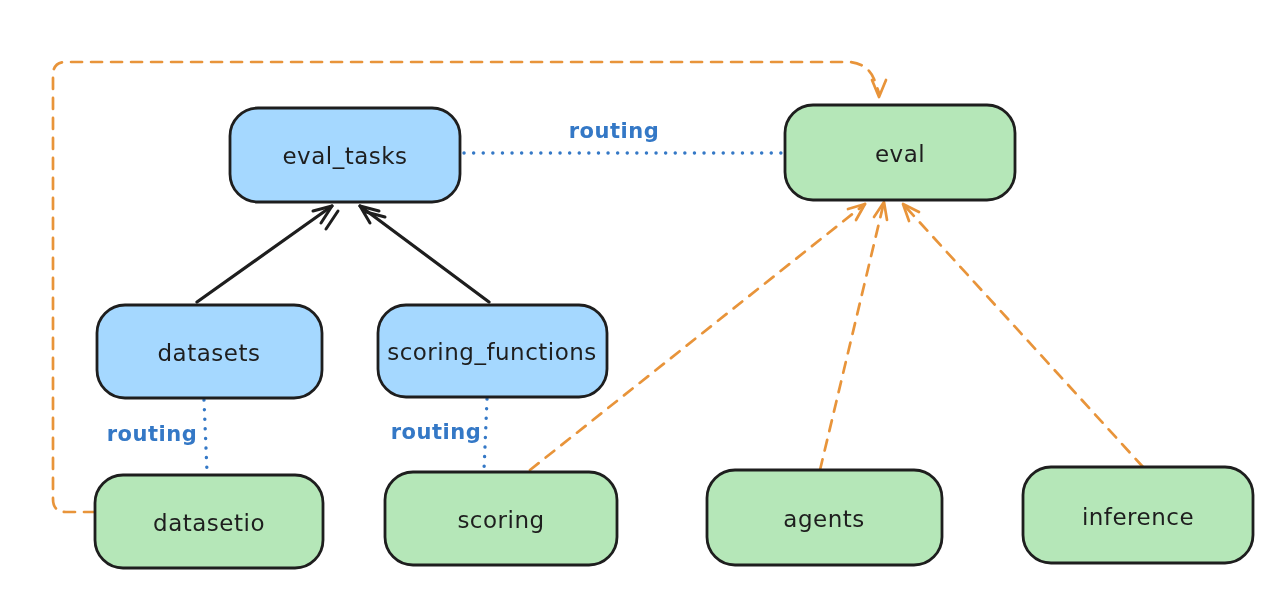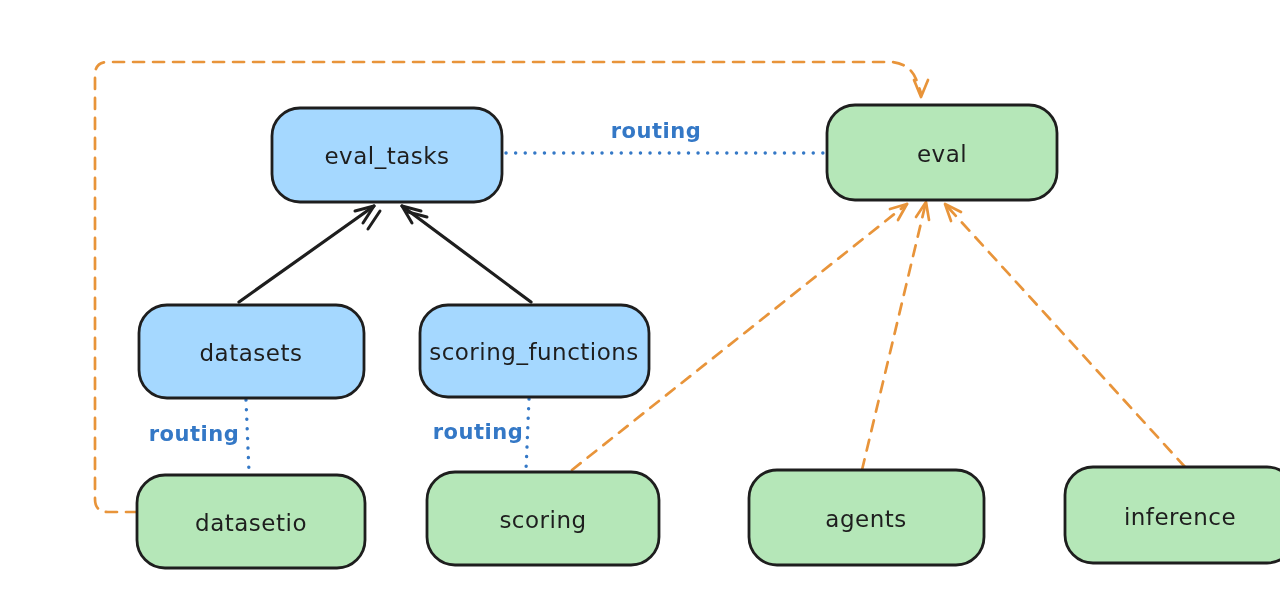--- a/index.html
+++ b/index.html
@@ -4,21 +4,21 @@
 <style>
   html, body {
     margin: 0;
     padding: 0;
     background: #ffffff;
     width: 1280px;
     height: 596px;
     overflow: hidden;
     font-family: "DejaVu Sans", "Liberation Sans", sans-serif;
   }
-  #canvas-wrap { width: 1036px; height: 596px; margin-left: 42px; }
+  #canvas-wrap { width: 1036px; height: 596px; }
   svg { display: block; }
   .node-box {
     stroke: #1e1e1e;
     stroke-width: 2.8px;
   }
   .node-label {
     fill: #1e1e1e;
     font-size: 23px;
     letter-spacing: 0.5px;
     text-anchor: middle;

